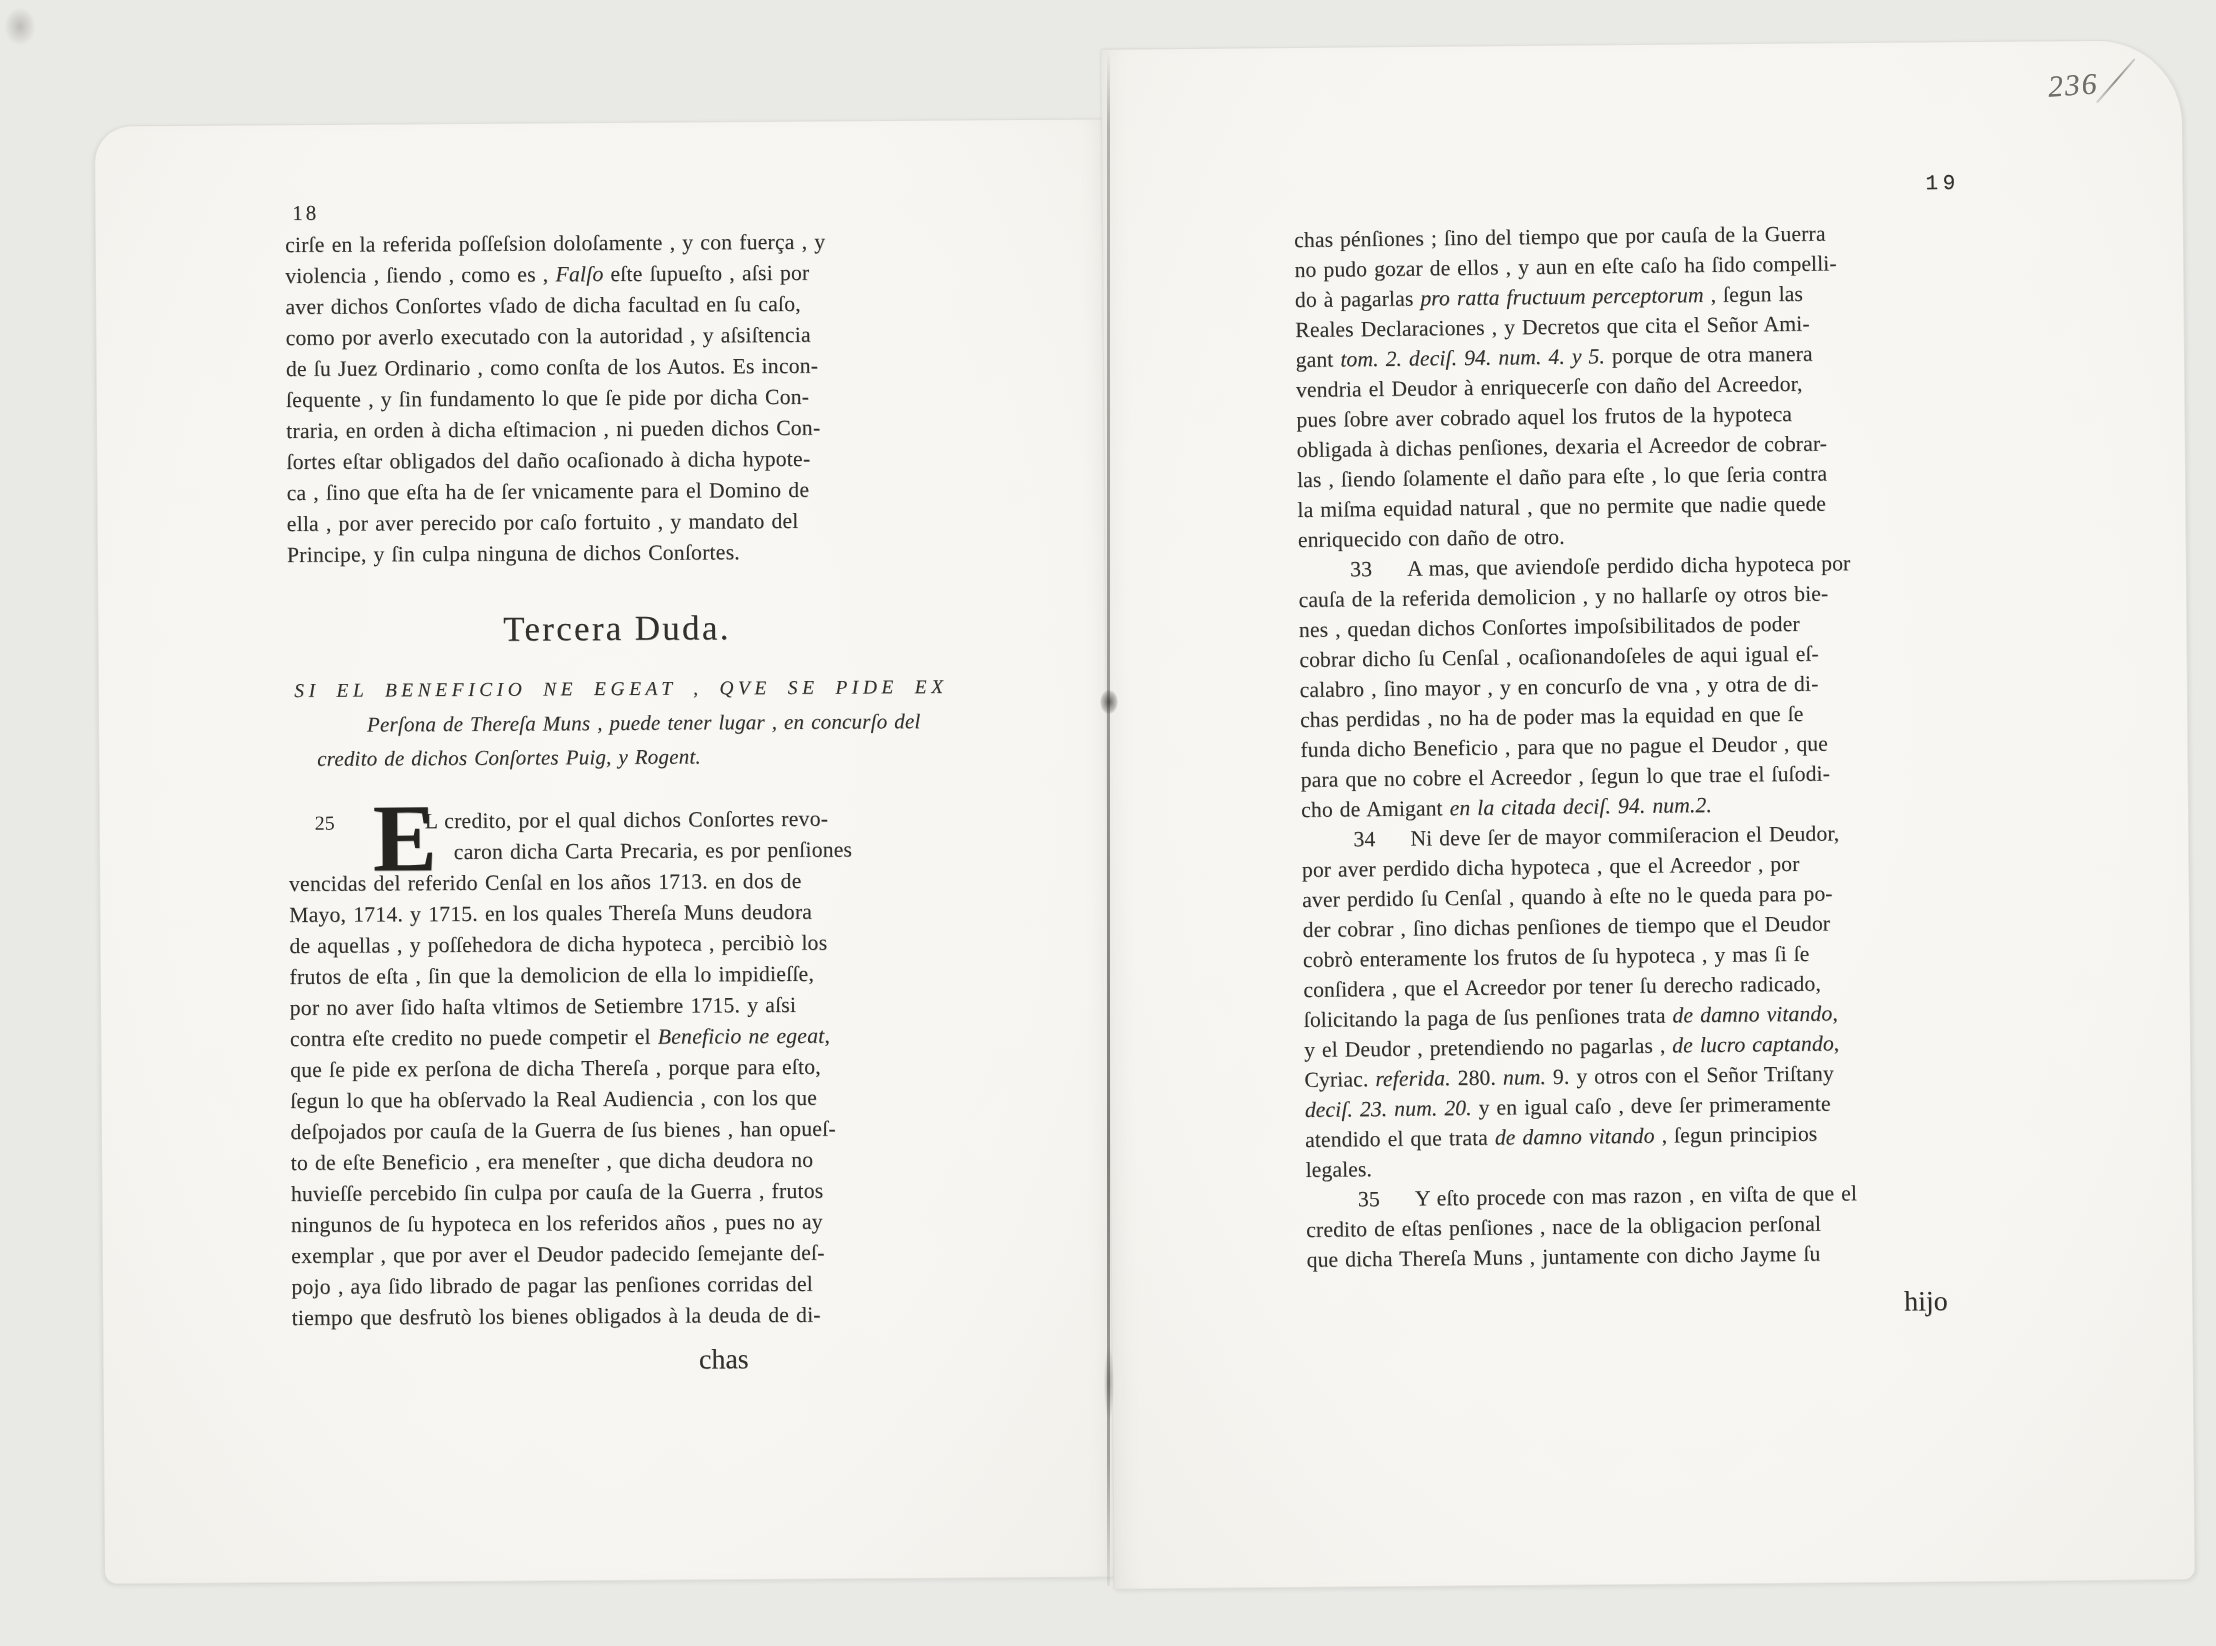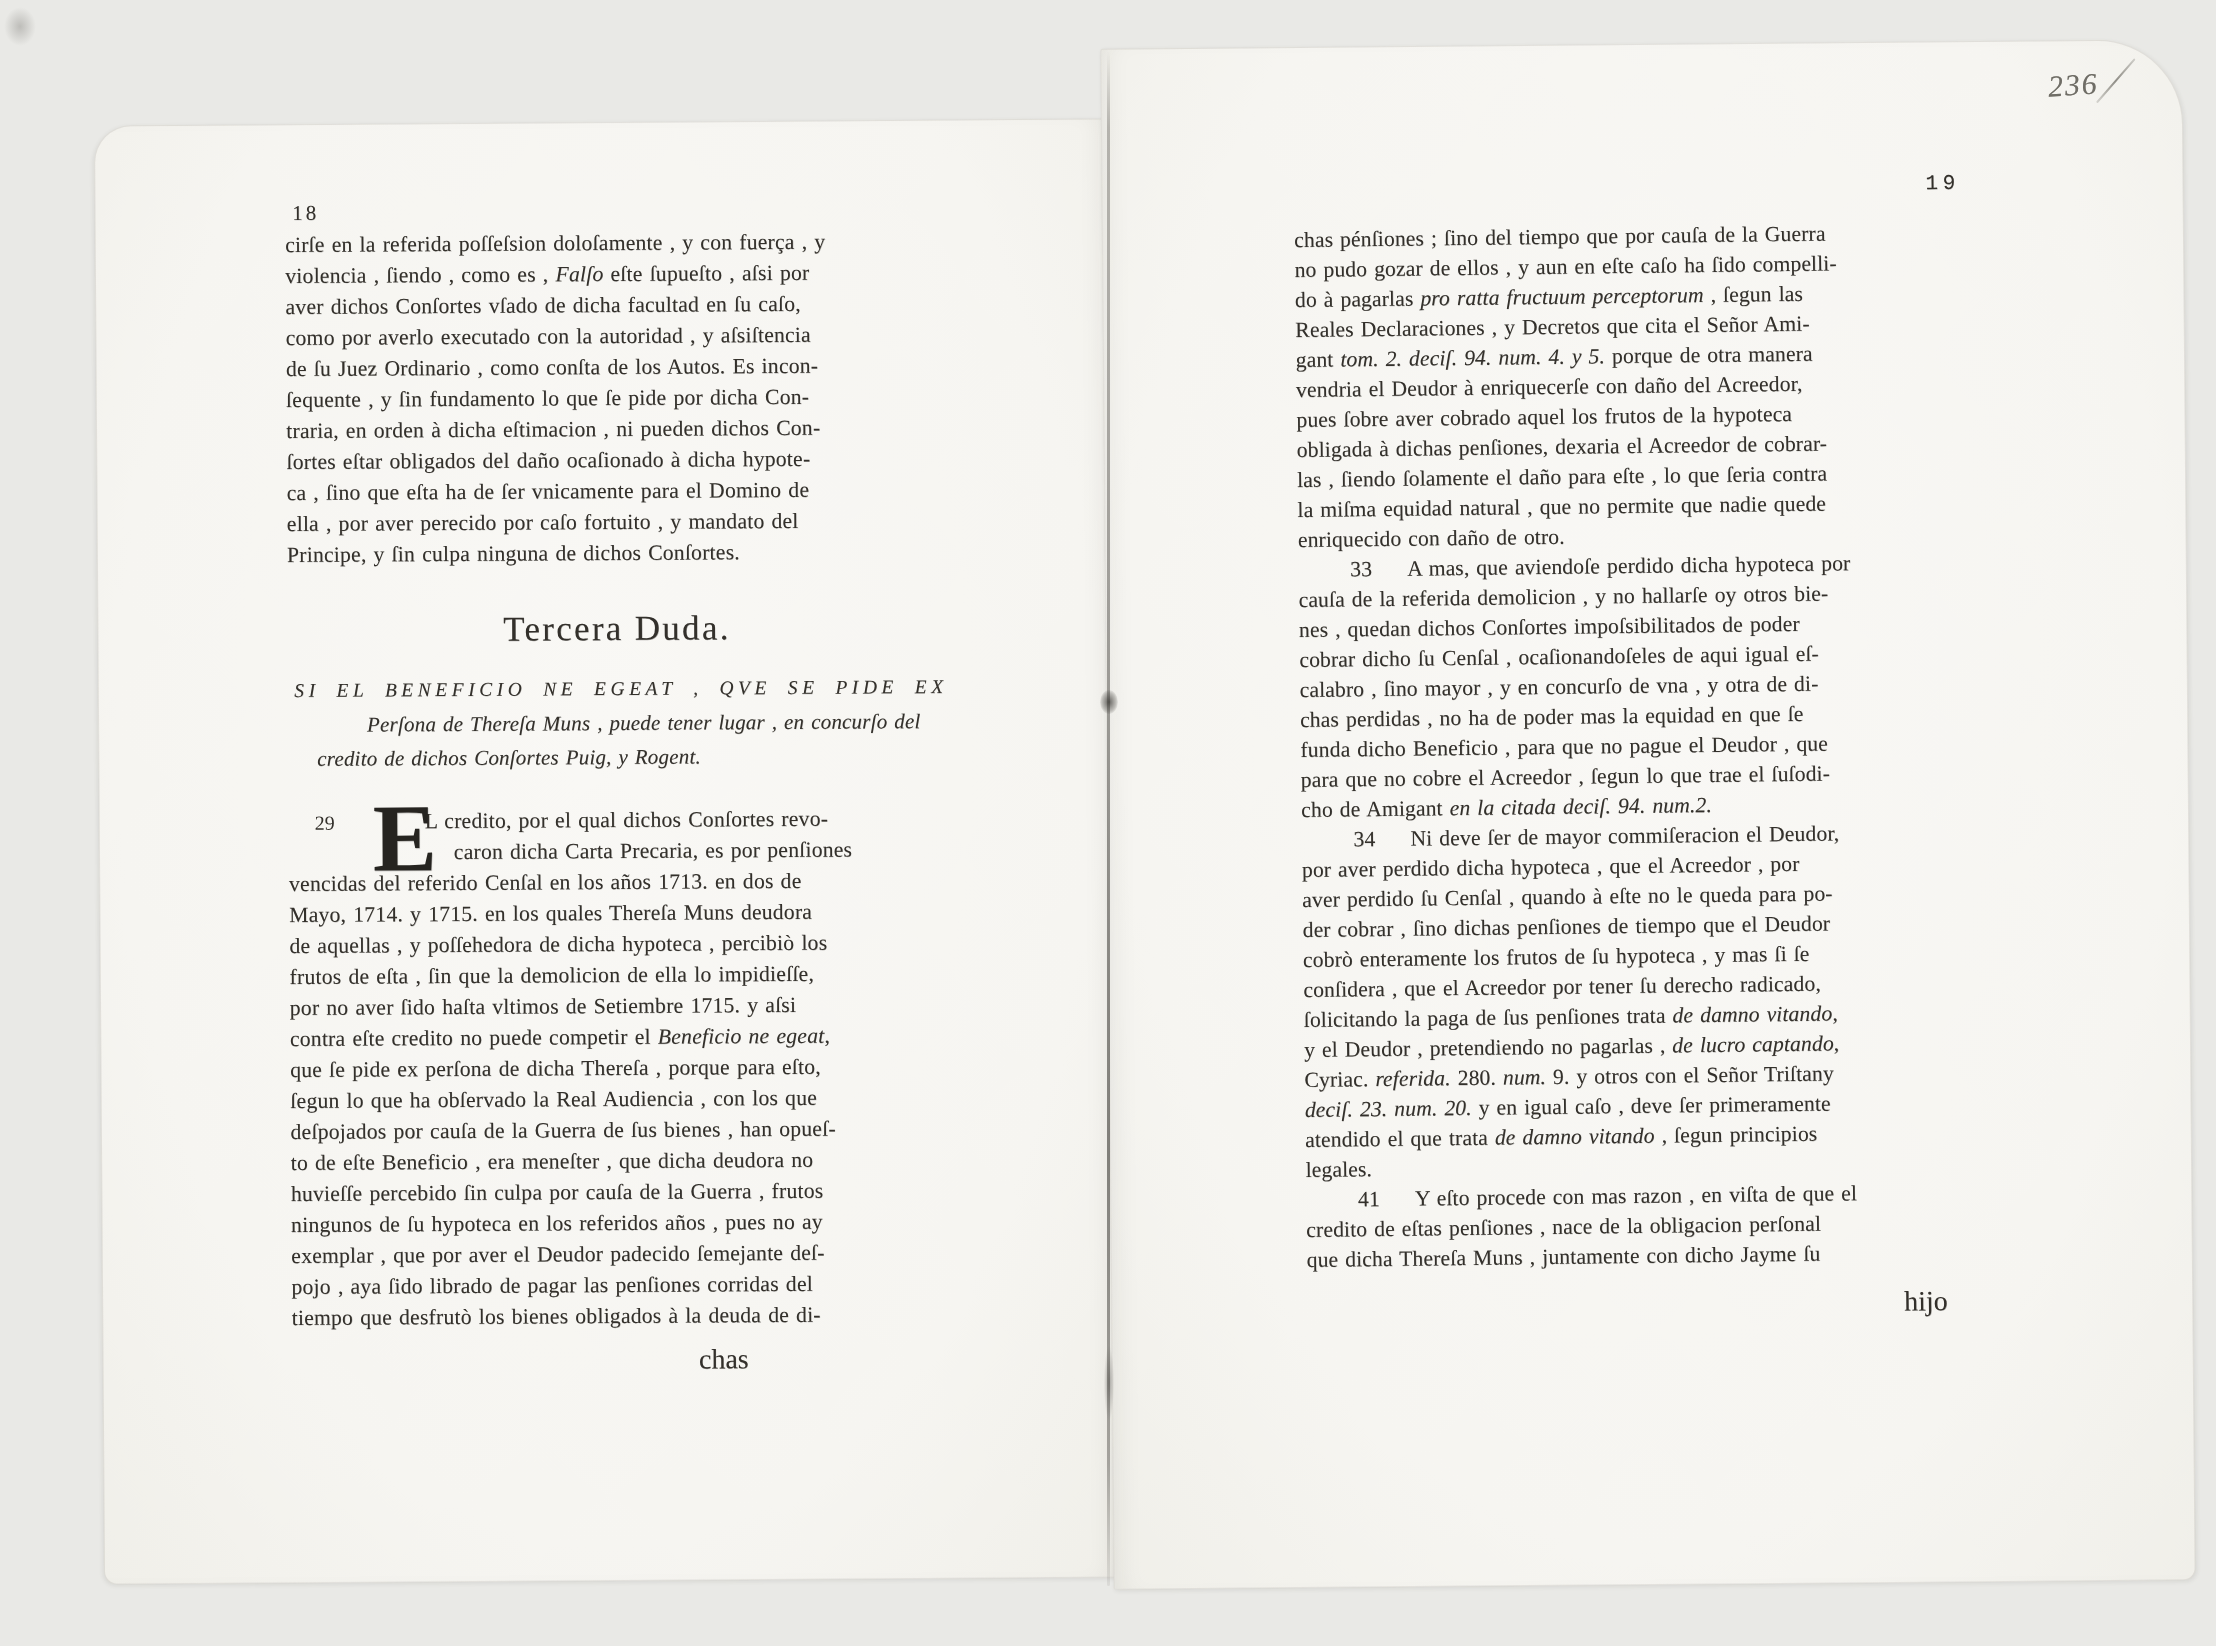--- a/index.html
+++ b/index.html
@@ -129,21 +129,21 @@
 
     <div class="section" id="heading">Tercera Duda.</div>
 
     <div class="section" id="subtitle">
         <div class="line sub1"><span class="caps">SI EL BENEFICIO NE EGEAT , QVE SE PIDE EX</span></div>
         <div class="line sub2"><span class="it">Perſona de Thereſa Muns , puede tener lugar , en concurſo del</span></div>
         <div class="line sub3"><span class="it">credito de dichos Conſortes Puig, y Rogent.</span></div>
       </div>
 
     <div class="section" id="para32">
-      <span id="para32-number">29</span>
+      <span id="para32-number">25</span>
       <span id="para32-dropcap">E</span>
       <div>
           <div class="line ind1"><span>L credito, por el qual dichos Conſortes revo-</span></div>
           <div class="line ind2"><span>caron dicha Carta Precaria, es por penſiones</span></div>
           <div class="line"><span>vencidas del referido Cenſal en los años 1713. en dos de</span></div>
           <div class="line"><span>Mayo, 1714. y 1715. en los quales Thereſa Muns deudora</span></div>
           <div class="line"><span>de aquellas , y poſſehedora de dicha hypoteca , percibiò los</span></div>
           <div class="line"><span>frutos de eſta , ſin que la demolicion de ella lo impidieſſe,</span></div>
           <div class="line"><span>por no aver ſido haſta vltimos de Setiembre 1715. y aſsi</span></div>
           <div class="line"><span>contra eſte credito no puede competir el </span><span class="it">Beneficio ne egeat</span><span>,</span></div>
@@ -191,21 +191,21 @@
         <div class="line"><span>aver perdido ſu Cenſal , quando à eſte no le queda para po-</span></div>
         <div class="line"><span>der cobrar , ſino dichas penſiones de tiempo que el Deudor</span></div>
         <div class="line"><span>cobrò enteramente los frutos de ſu hypoteca , y mas ſi ſe</span></div>
         <div class="line"><span>conſidera , que el Acreedor por tener ſu derecho radicado,</span></div>
         <div class="line"><span>ſolicitando la paga de ſus penſiones trata </span><span class="it">de damno vitando</span><span>,</span></div>
         <div class="line"><span>y el Deudor , pretendiendo no pagarlas , </span><span class="it">de lucro captando</span><span>,</span></div>
         <div class="line"><span>Cyriac. </span><span class="it">referida.</span><span> 280. </span><span class="it">num.</span><span> 9. y otros con el Señor Triſtany</span></div>
         <div class="line"><span class="it">deciſ. 23. num. 20.</span><span> y en igual caſo , deve ſer primeramente</span></div>
         <div class="line"><span>atendido el que trata </span><span class="it">de damno vitando</span><span> , ſegun principios</span></div>
         <div class="line"><span>legales.</span></div>
-        <div class="line"><span class="pnum">41</span><span>Y eſto procede con mas razon , en viſta de que el</span></div>
+        <div class="line"><span class="pnum">35</span><span>Y eſto procede con mas razon , en viſta de que el</span></div>
         <div class="line"><span>credito de eſtas penſiones , nace de la obligacion perſonal</span></div>
         <div class="line"><span>que dicha Thereſa Muns , juntamente con dicho Jayme ſu</span></div>
       </div>
 
     <div class="catchword" id="catchword-right">hijo</div>
   </div>
 
 </div>
 
 

